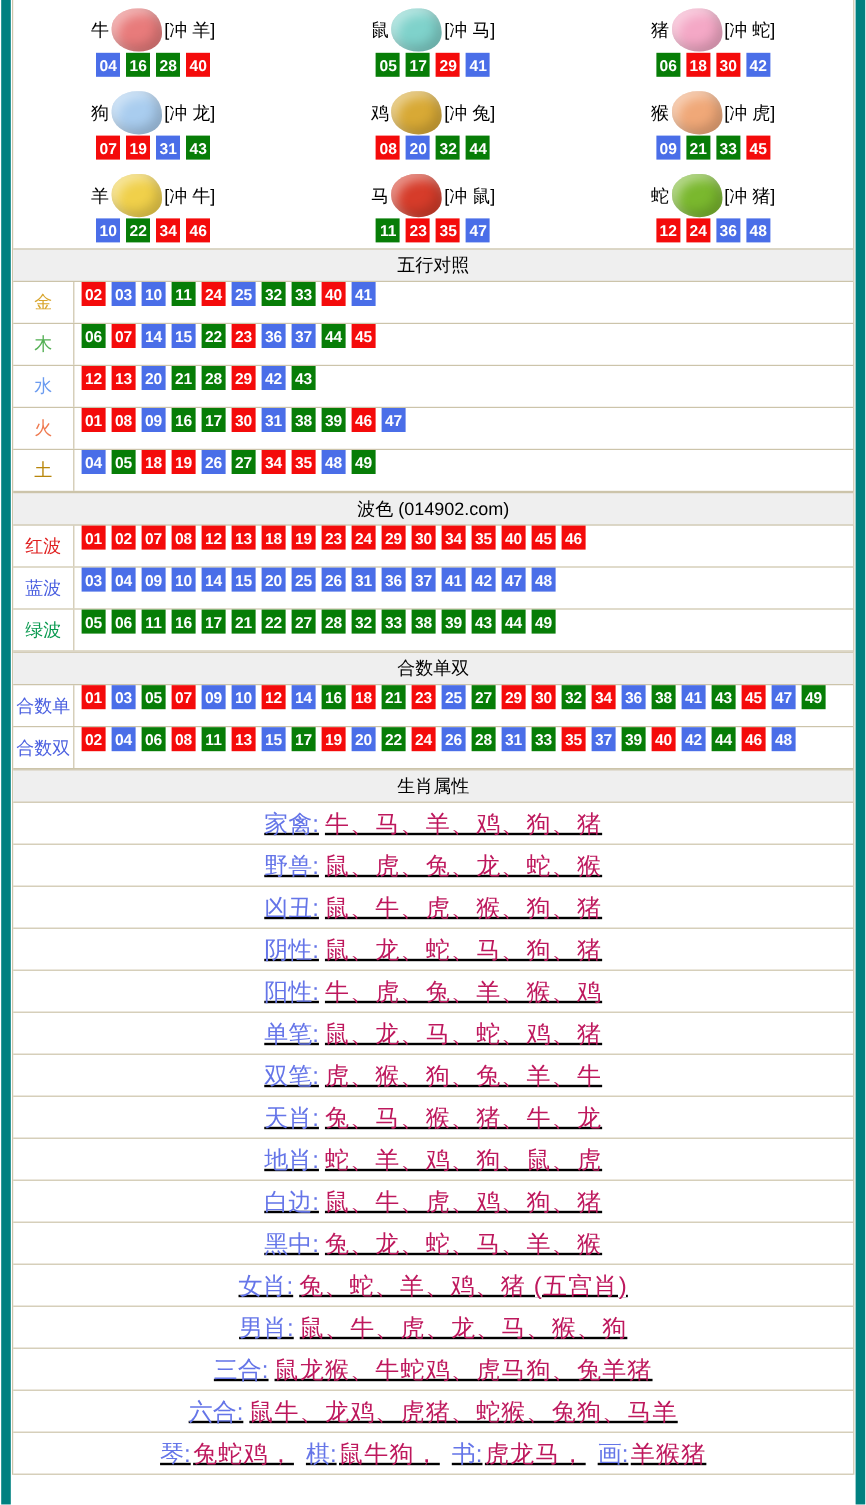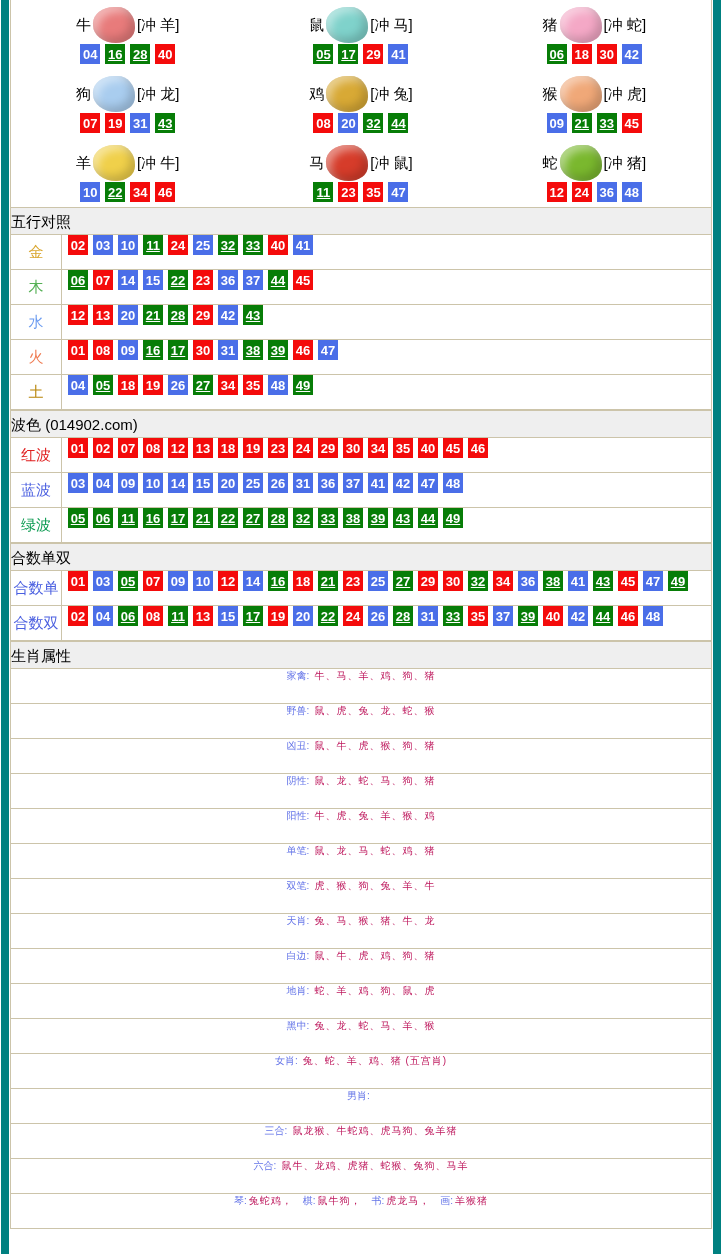--- a/index.html
+++ b/index.html
@@ -11,33 +11,33 @@
   
   .zrow{display:flex;height:69px;}
   .zcell{flex:1;display:flex;flex-direction:column;align-items:center;justify-content:flex-start;padding-top:6px;box-sizing:border-box;}
   .zline{display:flex;align-items:center;height:38px;font-size:15px;}
   .zicon{width:42px;height:36px;margin:0 2px;display:inline-block;
          border-radius:55% 45% 50% 60% / 50% 60% 45% 55%;
          box-shadow:inset -5px -5px 9px rgba(0,0,0,.18), inset 5px 5px 9px rgba(255,255,255,.45);}
   .balls{display:flex;gap:5px;}
   .ball{width:20px;height:20px;display:flex;align-items:center;justify-content:center;
         color:#fff;font-size:13px;font-weight:bold;}
-  .ball.red{background:var(--red);} .ball.blue{background:var(--blue);} .ball.green{background:var(--green);text-decoration:underline;}
+  .ball.red{background:var(--red);} .ball.blue{background:var(--blue);} .ball.green{background:var(--green);}
   
-  .section-header{height:28px;line-height:27px;font-size:15px;
+  .section-header{height:28px;line-height:27px;text-align:center;font-size:15px;
         background:var(--header-bg);box-sizing:border-box;
         border-top:1px solid var(--line);border-bottom:1px solid var(--line);}
   
   .num-row{display:flex;align-items:stretch;height:35px;box-sizing:border-box;border-bottom:1px solid var(--line);}
   .num-label{width:50px;flex:0 0 50px;display:flex;align-items:center;justify-content:center;
         font-size:15px;border-right:1px solid var(--line);}
   .num-row .balls{align-items:flex-start;padding-left:6px;}
   
   .attr-row{height:35px;box-sizing:border-box;border-bottom:1px solid var(--line);
-        display:flex;align-items:flex-start;justify-content:center;font-size:10px;}
+        display:flex;align-items:center;justify-content:center;font-size:20px;text-decoration:underline;}
   .attr-label{color:var(--label-blue);margin-right:5px;}
   .attr-value{color:#be185d;letter-spacing:1px;}
   .arts-row .attr-label{margin-left:10px;margin-right:2px;}
   .arts-row .attr-label:first-child{margin-left:0;}
 </style>
 </head>
 <body>
 
 <div class="page">
   <div class="frame">
@@ -406,37 +406,38 @@
           </div>
           <div class="attr-row">
             <span class="attr-label">双笔:</span>
             <span class="attr-value">虎、猴、狗、兔、羊、牛</span>
           </div>
           <div class="attr-row">
             <span class="attr-label">天肖:</span>
             <span class="attr-value">兔、马、猴、猪、牛、龙</span>
           </div>
           <div class="attr-row">
+            <span class="attr-label">地肖:</span>
+            <span class="attr-value">蛇、羊、鸡、狗、鼠、虎</span>
+          </div>
+          <div class="attr-row">
             <span class="attr-label">白边:</span>
             <span class="attr-value">鼠、牛、虎、鸡、狗、猪</span>
           </div>
           <div class="attr-row">
-            <span class="attr-label">地肖:</span>
-            <span class="attr-value">蛇、羊、鸡、狗、鼠、虎</span>
-          </div>
-          <div class="attr-row">
             <span class="attr-label">黑中:</span>
             <span class="attr-value">兔、龙、蛇、马、羊、猴</span>
           </div>
           <div class="attr-row">
             <span class="attr-label">女肖:</span>
             <span class="attr-value">兔、蛇、羊、鸡、猪 (五宫肖)</span>
           </div>
           <div class="attr-row">
             <span class="attr-label">男肖:</span>
+            <span class="attr-value">鼠、牛、虎、龙、马、猴、狗</span>
           </div>
           <div class="attr-row">
             <span class="attr-label">三合:</span>
             <span class="attr-value">鼠龙猴、牛蛇鸡、虎马狗、兔羊猪</span>
           </div>
           <div class="attr-row">
             <span class="attr-label">六合:</span>
             <span class="attr-value">鼠牛、龙鸡、虎猪、蛇猴、兔狗、马羊</span>
           </div>
         </div>

